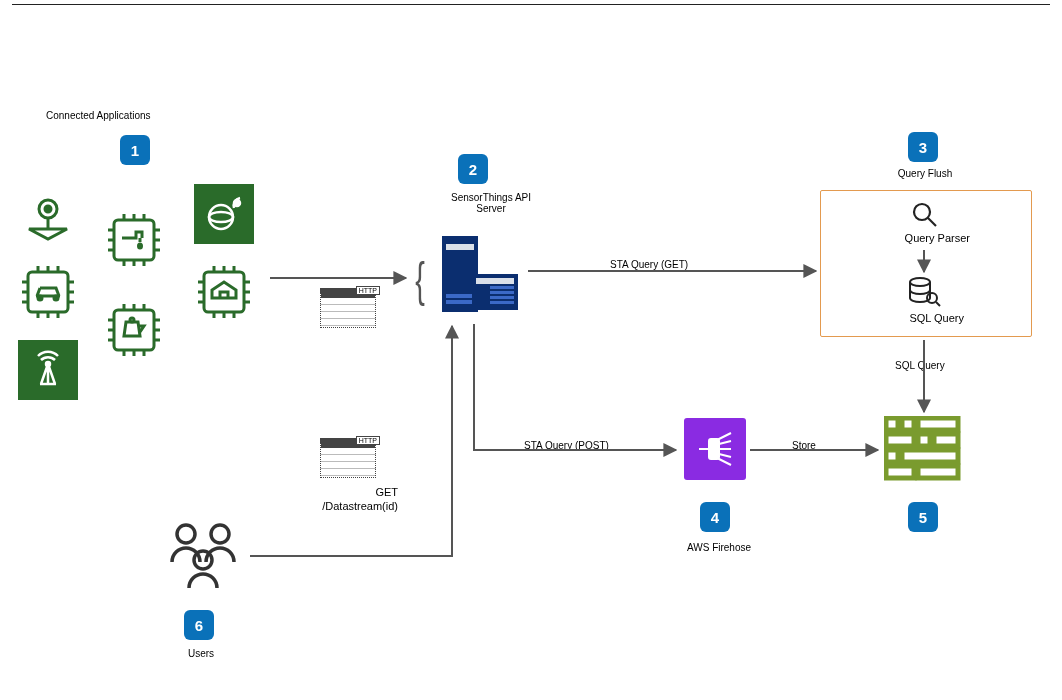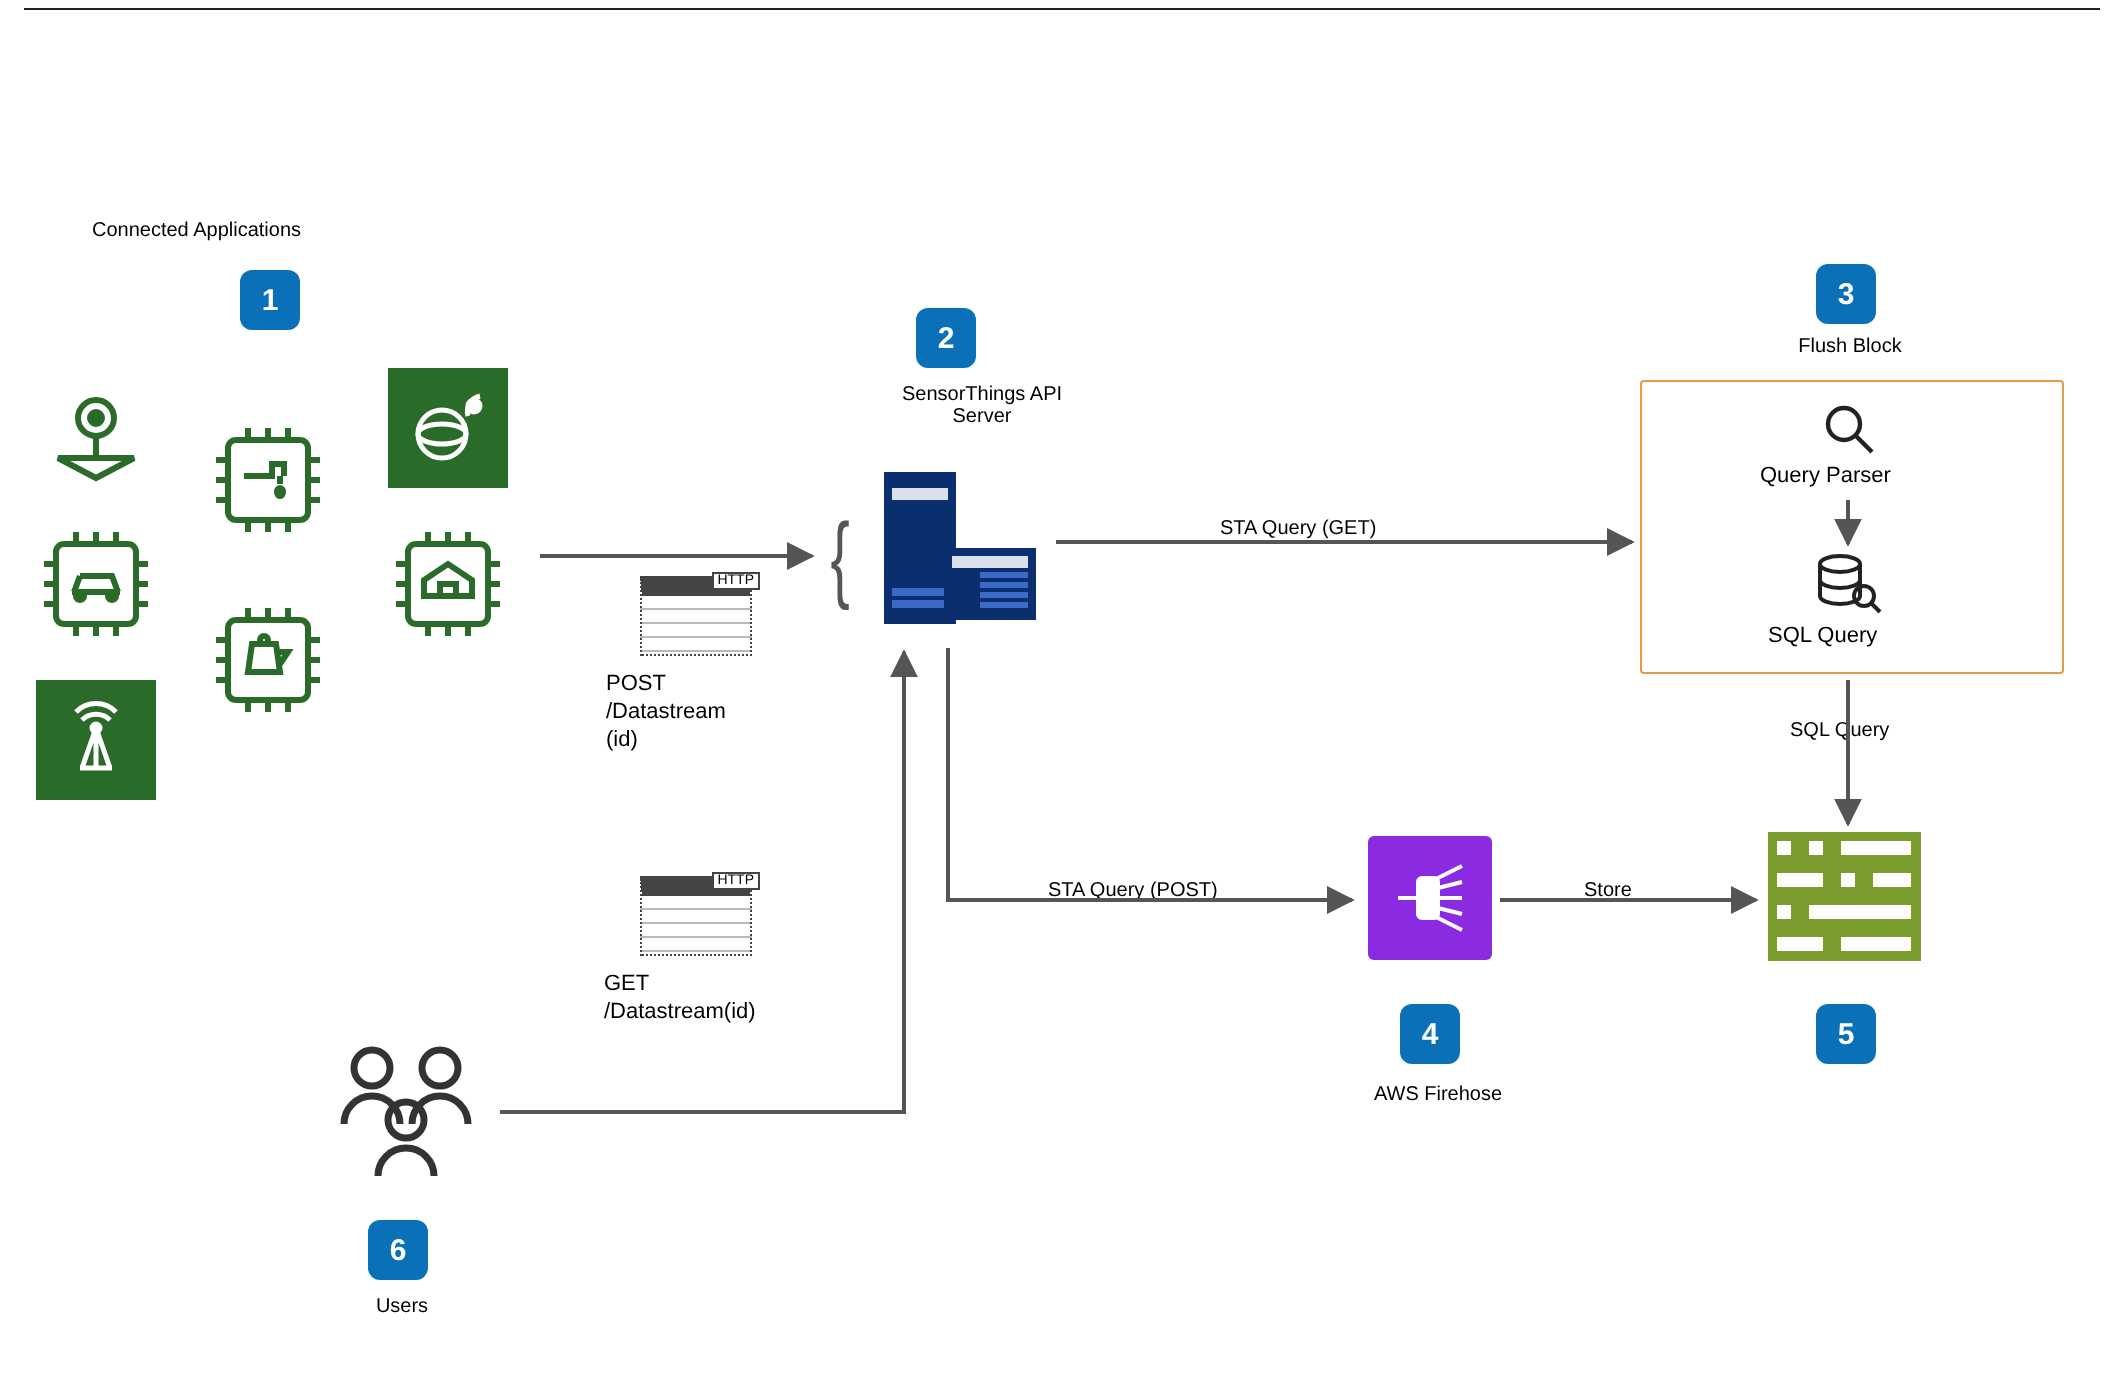--- a/index.html
+++ b/index.html
@@ -12,21 +12,21 @@
     color: #000;
   }
   .title {
     font-size: 25px;
     font-weight: bold;
     padding: 14px 12px 6px 12px;
   }
   .hr { border-bottom: 1px solid #222; margin: 4px 12px 0 12px; }
   .canvas { position: absolute; inset: 0; }
   .label { position: absolute; font-size: 10px; font-weight: normal; text-align: center; }
-  .small-label { position: absolute; font-size: 11px; text-align: left; line-height: 1.25; }
+  .small-label { position: absolute; font-size: 11px; text-align: right; line-height: 1.25; }
   .edge-label { position: absolute; font-size: 10px; text-align: left; color: #000; }
 
   .num-badge {
     position: absolute;
     width: 30px; height: 30px;
     background: #0a71b9;
     color: #fff;
     border-radius: 6px;
     display: flex; align-items: center; justify-content: center;
     font-weight: bold;
@@ -183,33 +183,30 @@
       <rect x="58" y="71" width="24" height="3" fill="#3b69c7"></rect>
     </svg>
   </div>
 
   <div style="position:absolute; left:412px; top:252px; font-size:48px; color:#555; transform:scaleX(0.6);">{</div>
 
   <div class="http-block" style="left:320px; top:288px;">
     <div class="frame"></div>
     <div class="badge">HTTP</div>
   </div>
-  <div class="small-label" style="left:303px; top:336px; width:92px; white-space:pre-line;">POST
-/Datastream
-(id)</div>
 
   <div class="http-block" style="left:320px; top:438px;">
     <div class="frame"></div>
     <div class="badge">HTTP</div>
   </div>
   <div class="small-label" style="left:302px; top:486px; width:96px; white-space:pre-line;">GET
 /Datastream(id)</div>
 
   <div class="num-badge" style="left:908px; top:132px;">3</div>
-  <div class="label" style="left:870px; top:168px; width:110px;">Flush Block</div>
+  <div class="label" style="left:870px; top:168px; width:110px;">Query Flush</div>
   <div class="query-block-frame" style="left:820px; top:190px; width:212px; height:147px;"></div>
 
   <div style="position:absolute; left:910px; top:200px;">
     <svg width="30" height="30" viewBox="0 0 30 30">
         <g fill="none" stroke="#222" stroke-width="2.2">
       <circle cx="12" cy="12" r="8"></circle>
           <path d="M18 18 L26 26"></path>
         </g>
       </svg>
   </div>

